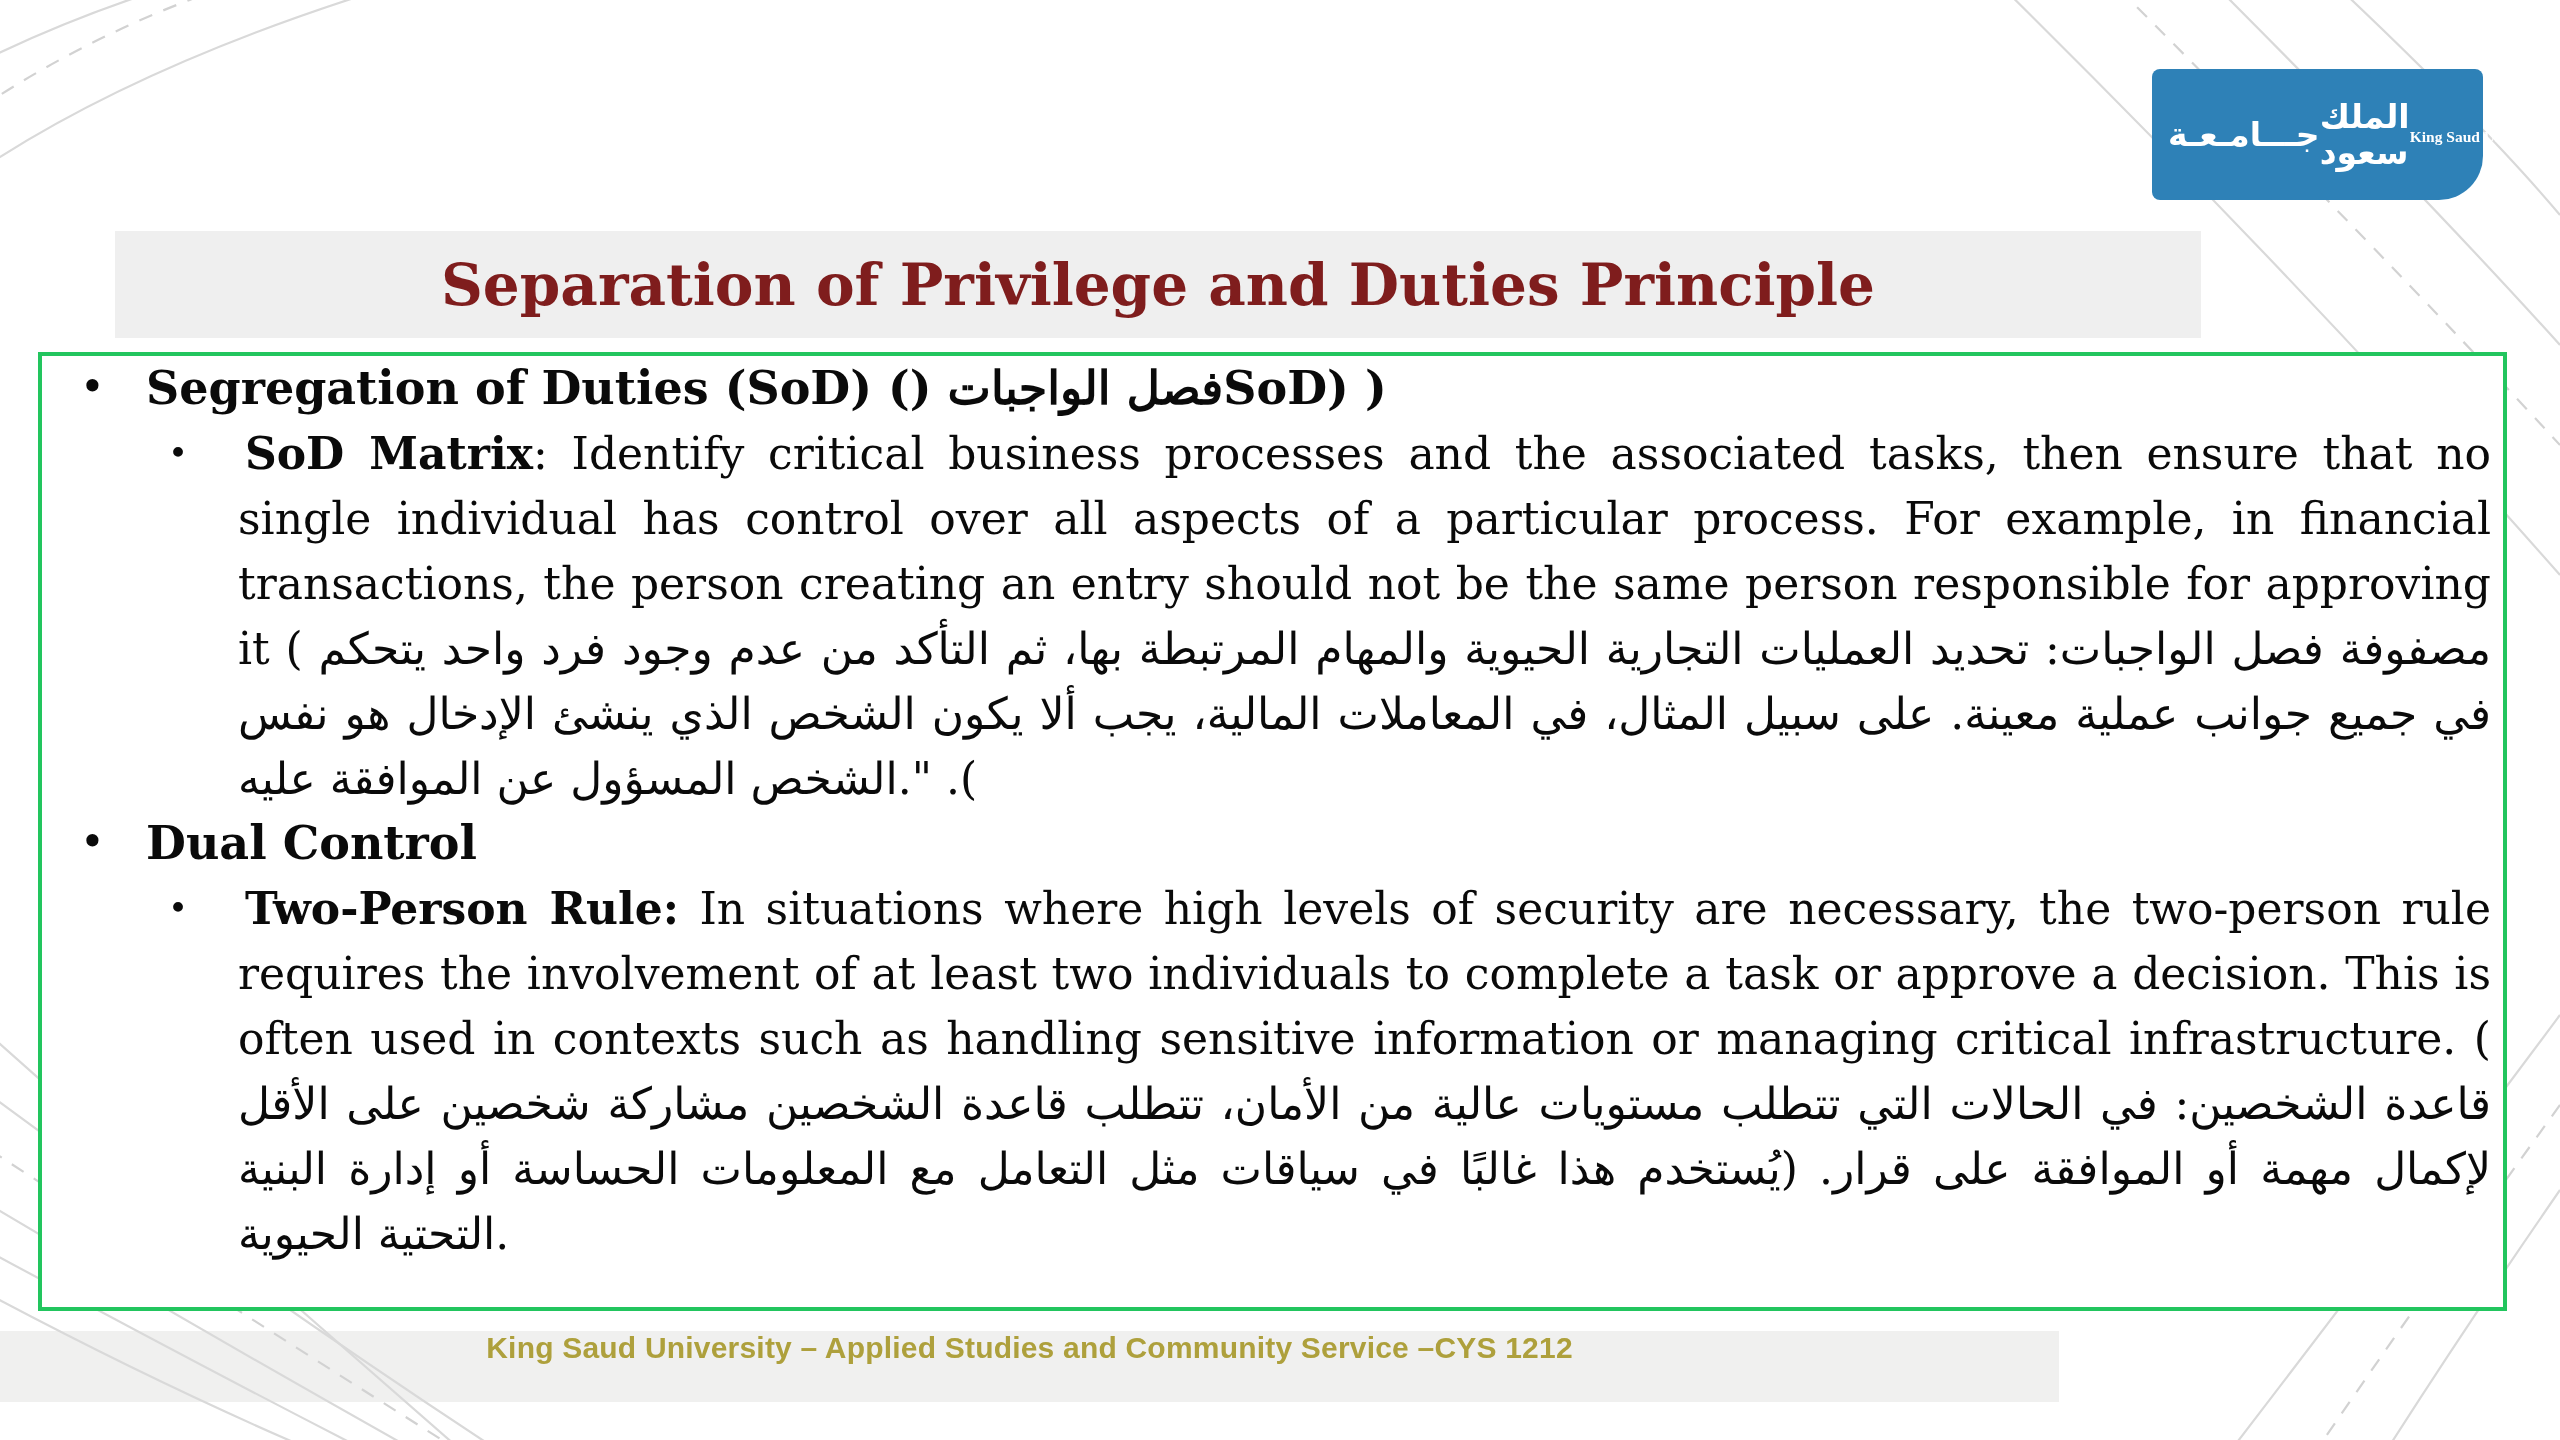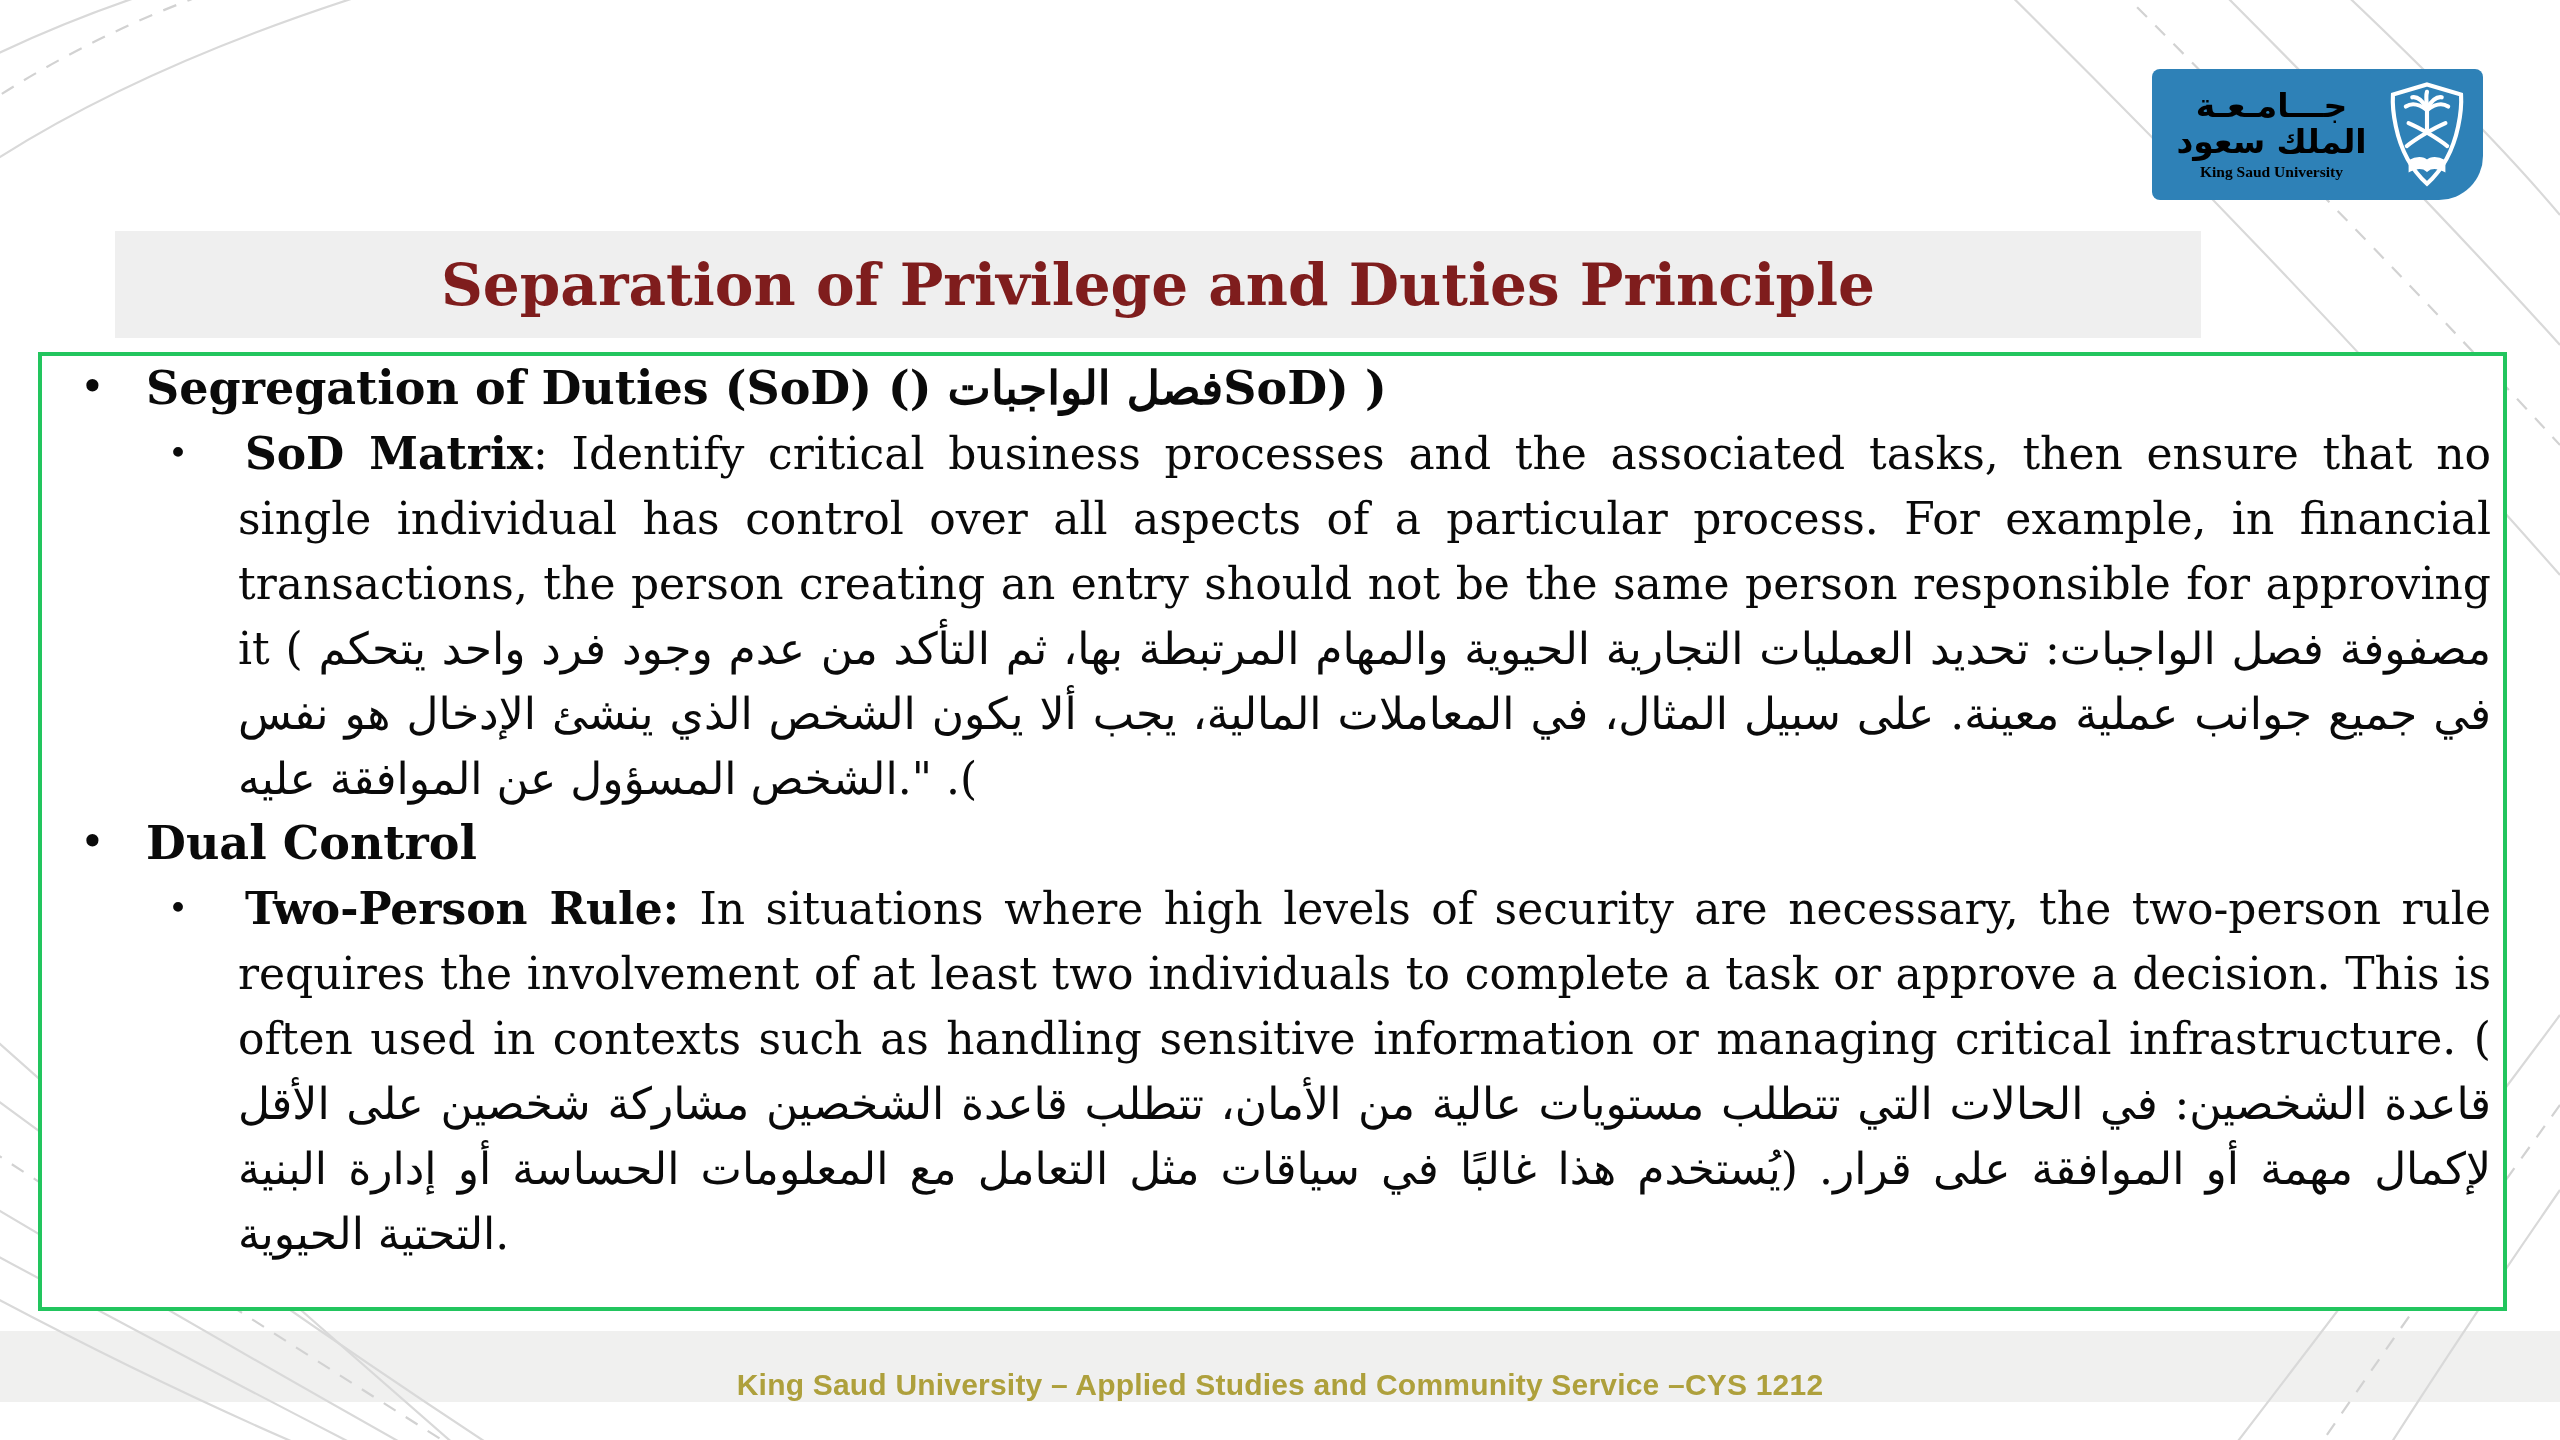--- a/index.html
+++ b/index.html
@@ -15,23 +15,23 @@
   
   .arcs {
     position: absolute; left: 0; top: 0; width: 2560px; height: 1440px;
     z-index: 1;
   }
   .arcs path { fill: none; stroke: #d9d9d9; stroke-width: 2.2; }
   .arcs path.d { stroke: #d2d2d2; stroke-dasharray: 14 12; }
 
   
   .footer-band {
-    position: absolute; left: 0; top: 1331px; width: 2560px; height: 71px;
+    position: absolute; left: 0; top: 1331px; width: 2059px; height: 71px;
     background: #f0f0ef;
-    display: flex; align-items: flex-end; justify-content: center;
+    display: flex; align-items: flex-start; justify-content: center;
     z-index: 0;
   }
   .footer-text {
     font-family: "Liberation Sans", sans-serif;
     font-weight: bold;
     font-size: 30px;
     color: #aea03c;
     letter-spacing: 0.2px;
   }
 
@@ -91,22 +91,22 @@
     position: absolute; left: 2152px; top: 69px; width: 331px; height: 131px;
     background: #2e81b7;
     border-radius: 8px 8px 44px 8px;
     display: flex; align-items: center;
     z-index: 2;
     box-sizing: border-box;
     padding: 8px 10px 8px 16px;
   }
   .logo-textcol {
     flex: 1;
-    display: flex; flex-direction: column; align-items: center; justify-content: center;
-    color: #000000;
+    display: flex; align-items: center; justify-content: center;
+    color: #ffffff;
     line-height: 1.08;
   }
   .logo-ar1 { font-family: "DejaVu Sans", sans-serif; font-weight: bold; font-size: 33px; }
   .logo-ar2 { font-family: "DejaVu Sans", sans-serif; font-weight: bold; font-size: 33px; }
   .logo-en  { font-family: Liberation Serif, serif; font-weight: bold; font-size: 15.5px; margin-top: 5px; white-space: nowrap; }
   .logo-shield { width: 92px; height: 112px; flex: 0 0 auto; margin-left: 6px; }
   .logo-shield path { stroke: #ffffff; fill: none; stroke-width: 4.5; stroke-linecap: round; }
   .logo-shield path.fill { fill: #ffffff; stroke-width: 2; }
 </style>
 </head>

